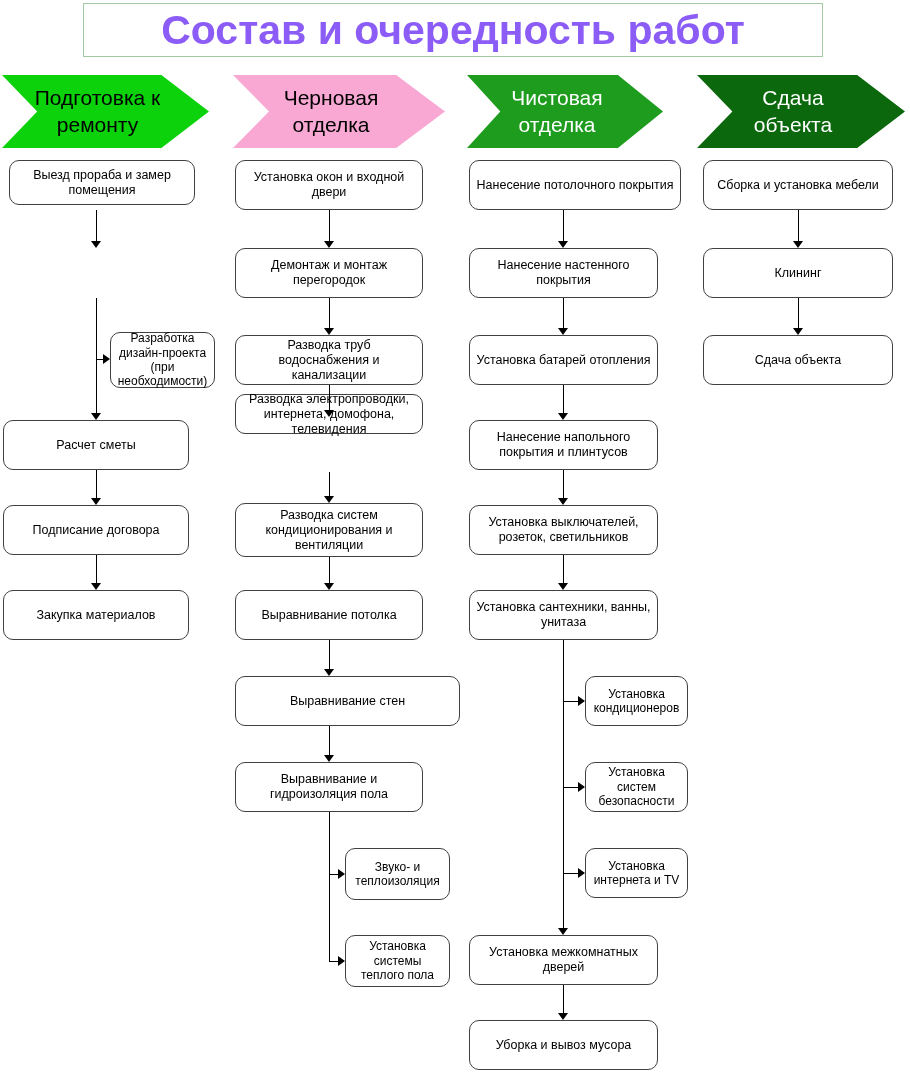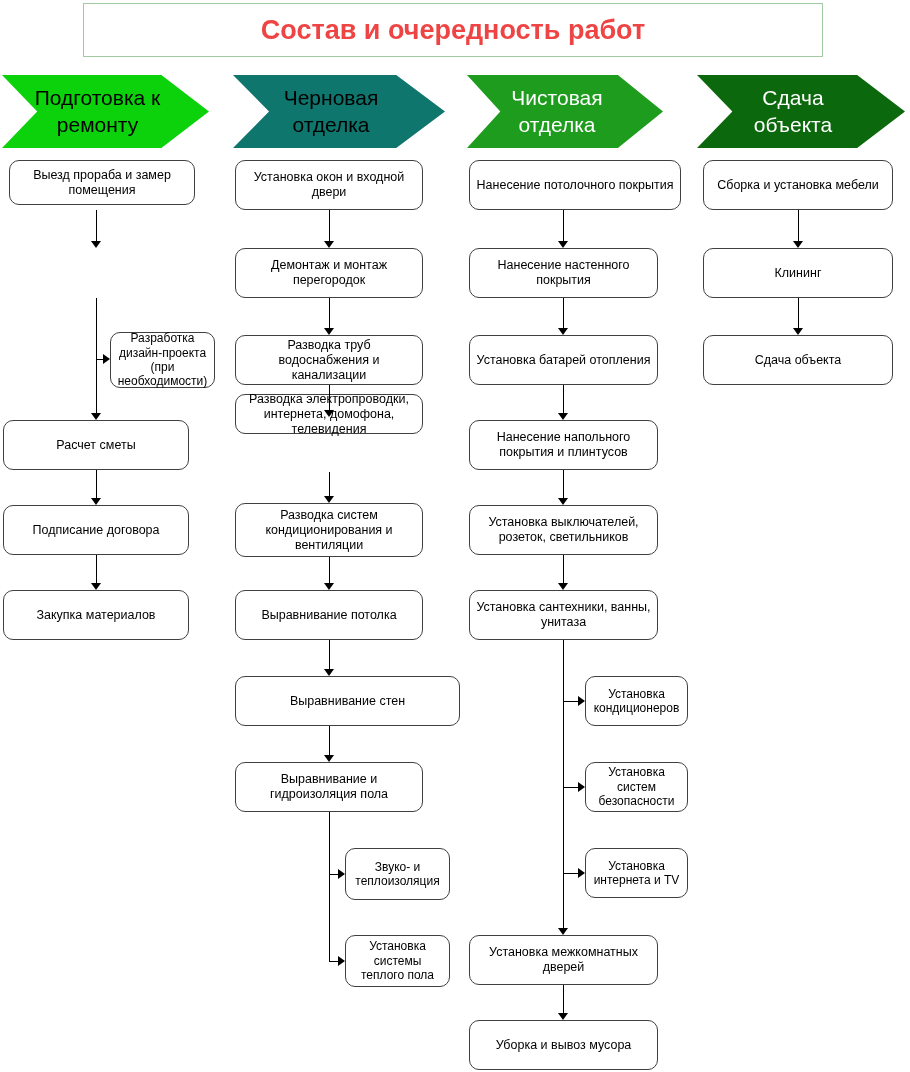--- a/index.html
+++ b/index.html
@@ -7,31 +7,31 @@
     position:relative;width:910px;height:1072px;background:#ffffff;overflow:hidden;
     font-family:"Liberation Sans",sans-serif;
   }
   
   .title-box{
     position:absolute;left:83px;top:3px;width:738px;height:52px;
     border:1px solid #a3c9a3;background:#ffffff;
     display:flex;align-items:center;justify-content:center;
   }
   .title-text{
-    font-size:27px;font-weight:bold;color:#ef4444;white-space:nowrap;line-height:1;
+    font-size:41px;font-weight:bold;color:#8b5cf6;white-space:nowrap;line-height:1;
   }
   
   .stage{
     position:absolute;top:75px;height:73px;
     clip-path:polygon(0% 0%,77% 0%,100% 50%,77% 100%,0% 100%,17% 50%);
     display:flex;align-items:center;justify-content:center;text-align:center;
     font-size:21px;line-height:1.25;padding-left:24px;padding-right:40px;box-sizing:border-box;
   }
   .stage1{left:2px;width:207px;background:#0bd20b;color:#000000;}
-  .stage2{left:233px;width:212px;background:#0f766e;color:#000000;}
+  .stage2{left:233px;width:212px;background:#f9a8d4;color:#000000;}
   .stage3{left:467px;width:196px;background:#1e9c1e;color:#ffffff;}
   .stage4{left:697px;width:208px;background:#0c680c;color:#ffffff;}
   
   .node{
     position:absolute;background:#ffffff;border:1px solid #404040;border-radius:10px;
     display:flex;align-items:center;justify-content:center;text-align:center;
     font-size:12.5px;line-height:1.2;color:#000000;padding:2px 5px;box-sizing:border-box;
   }
   .side{font-size:12px;}
   

